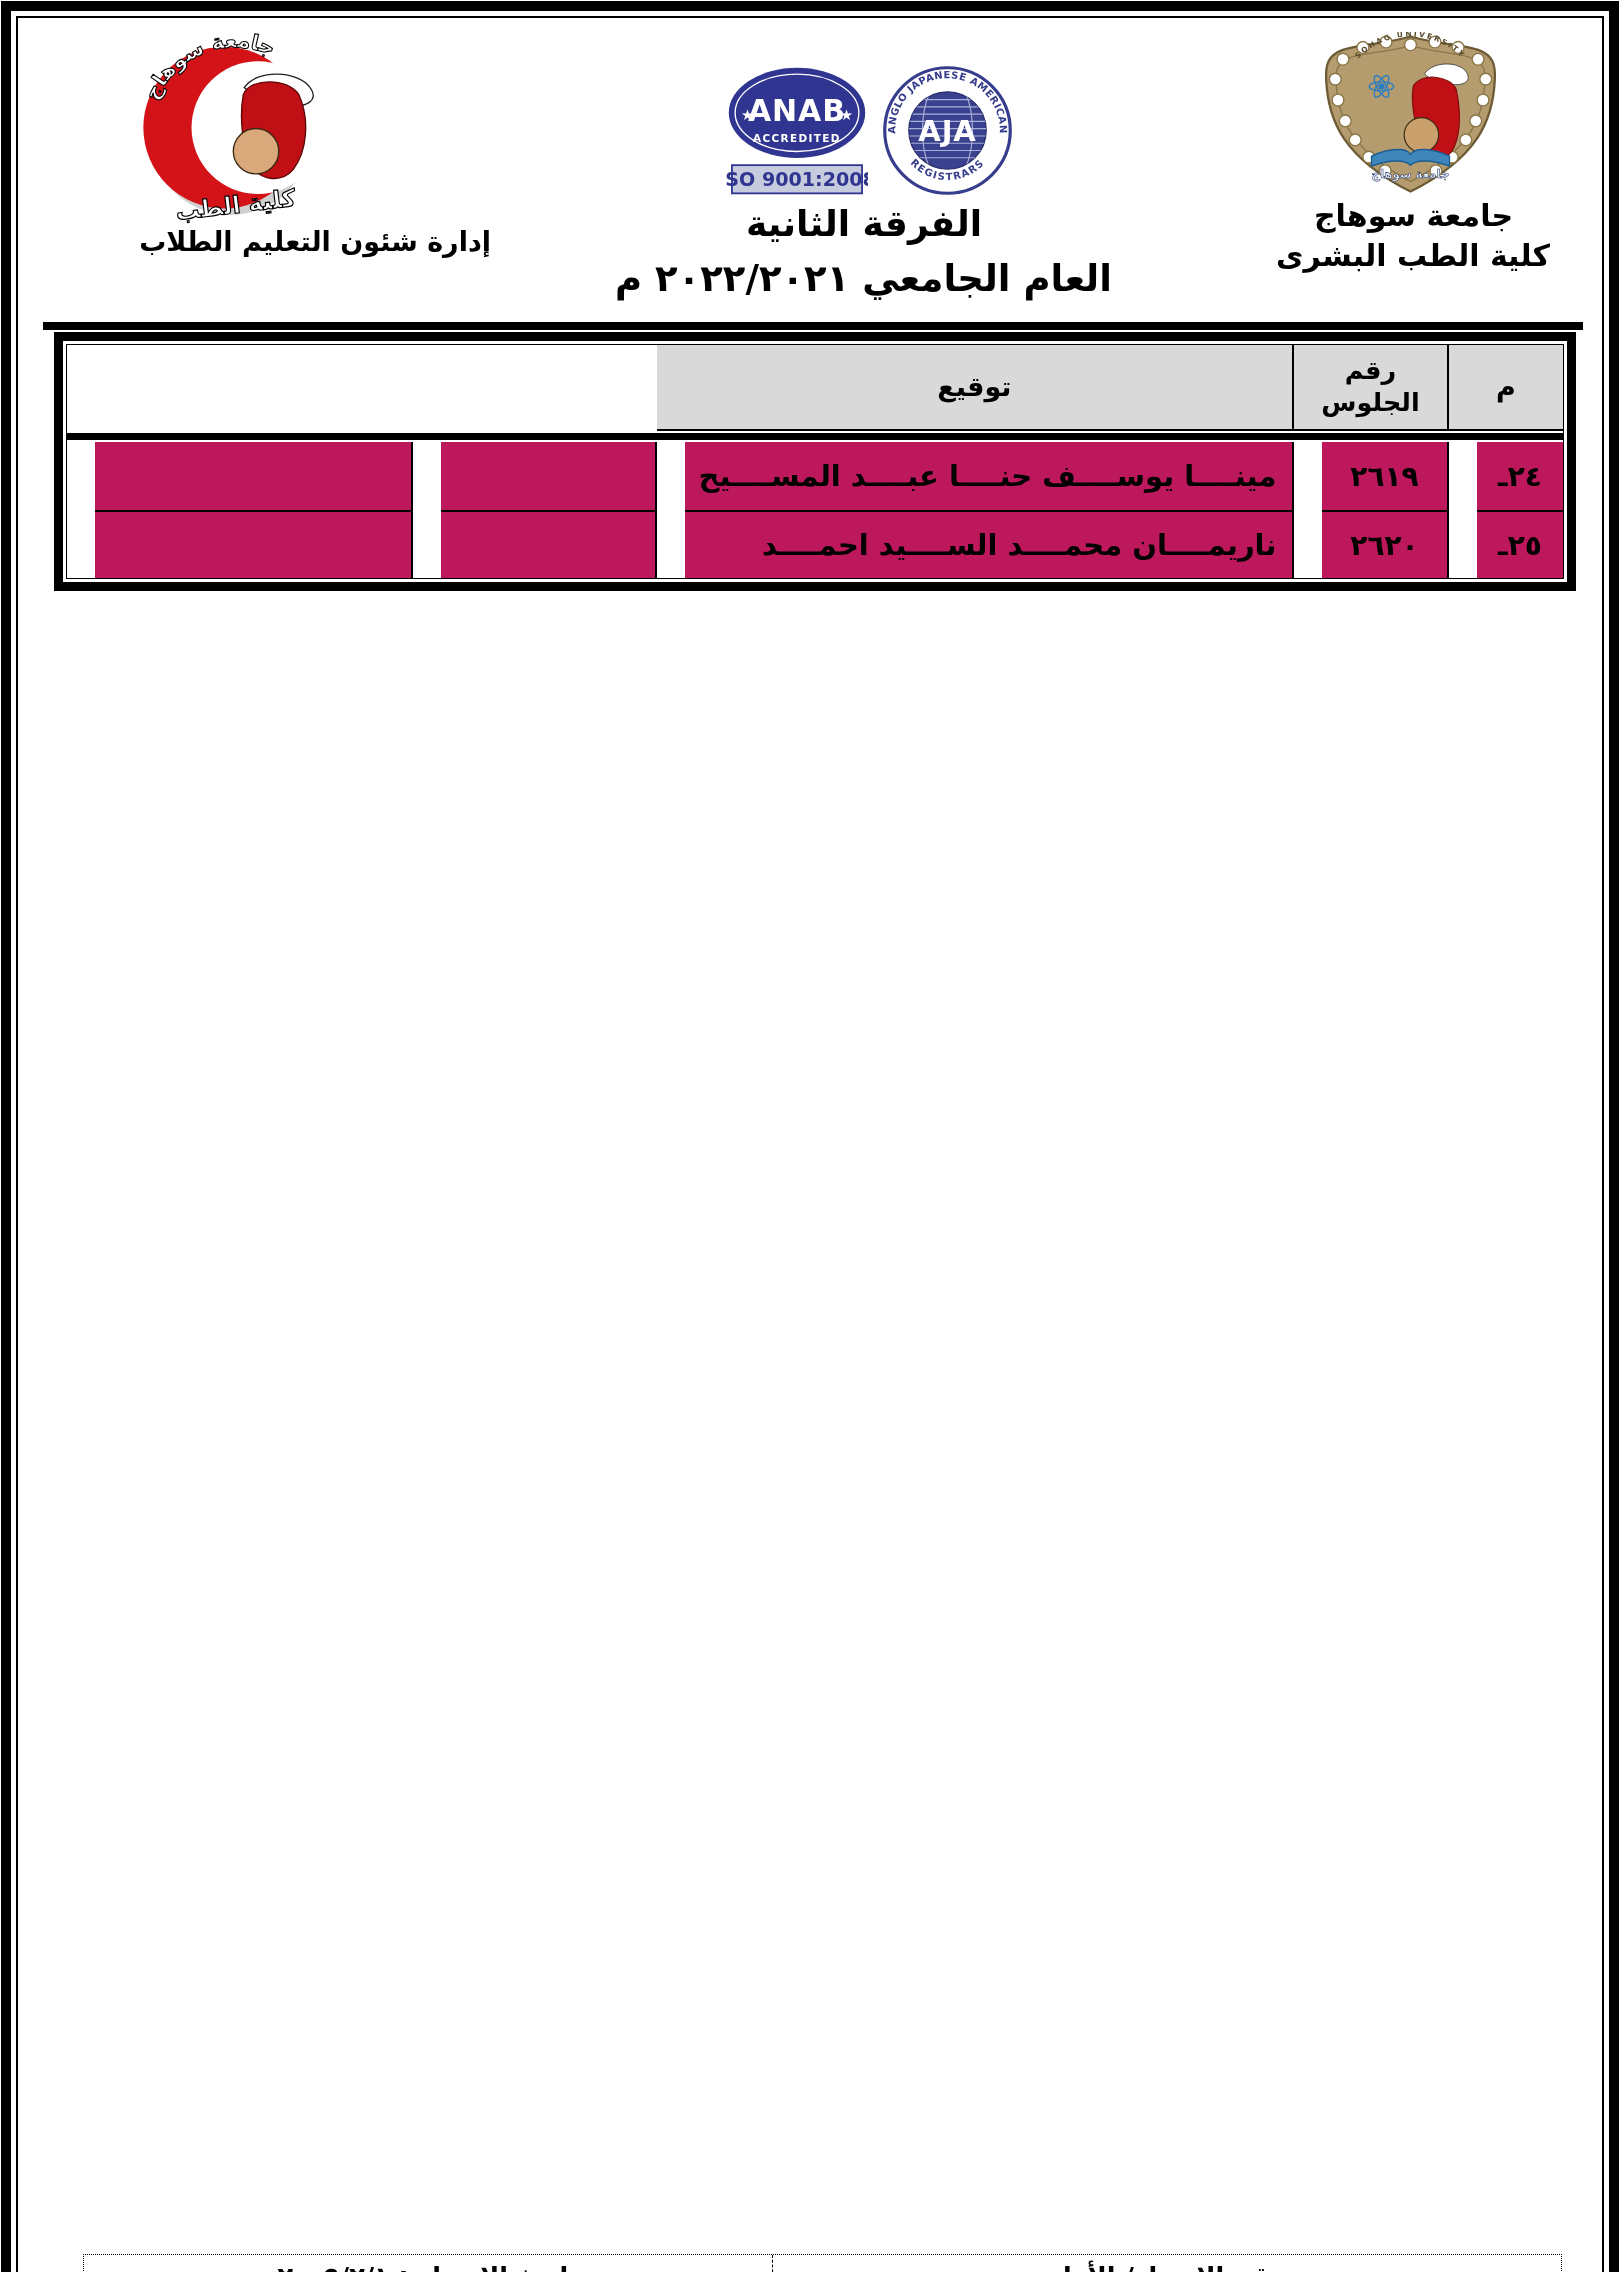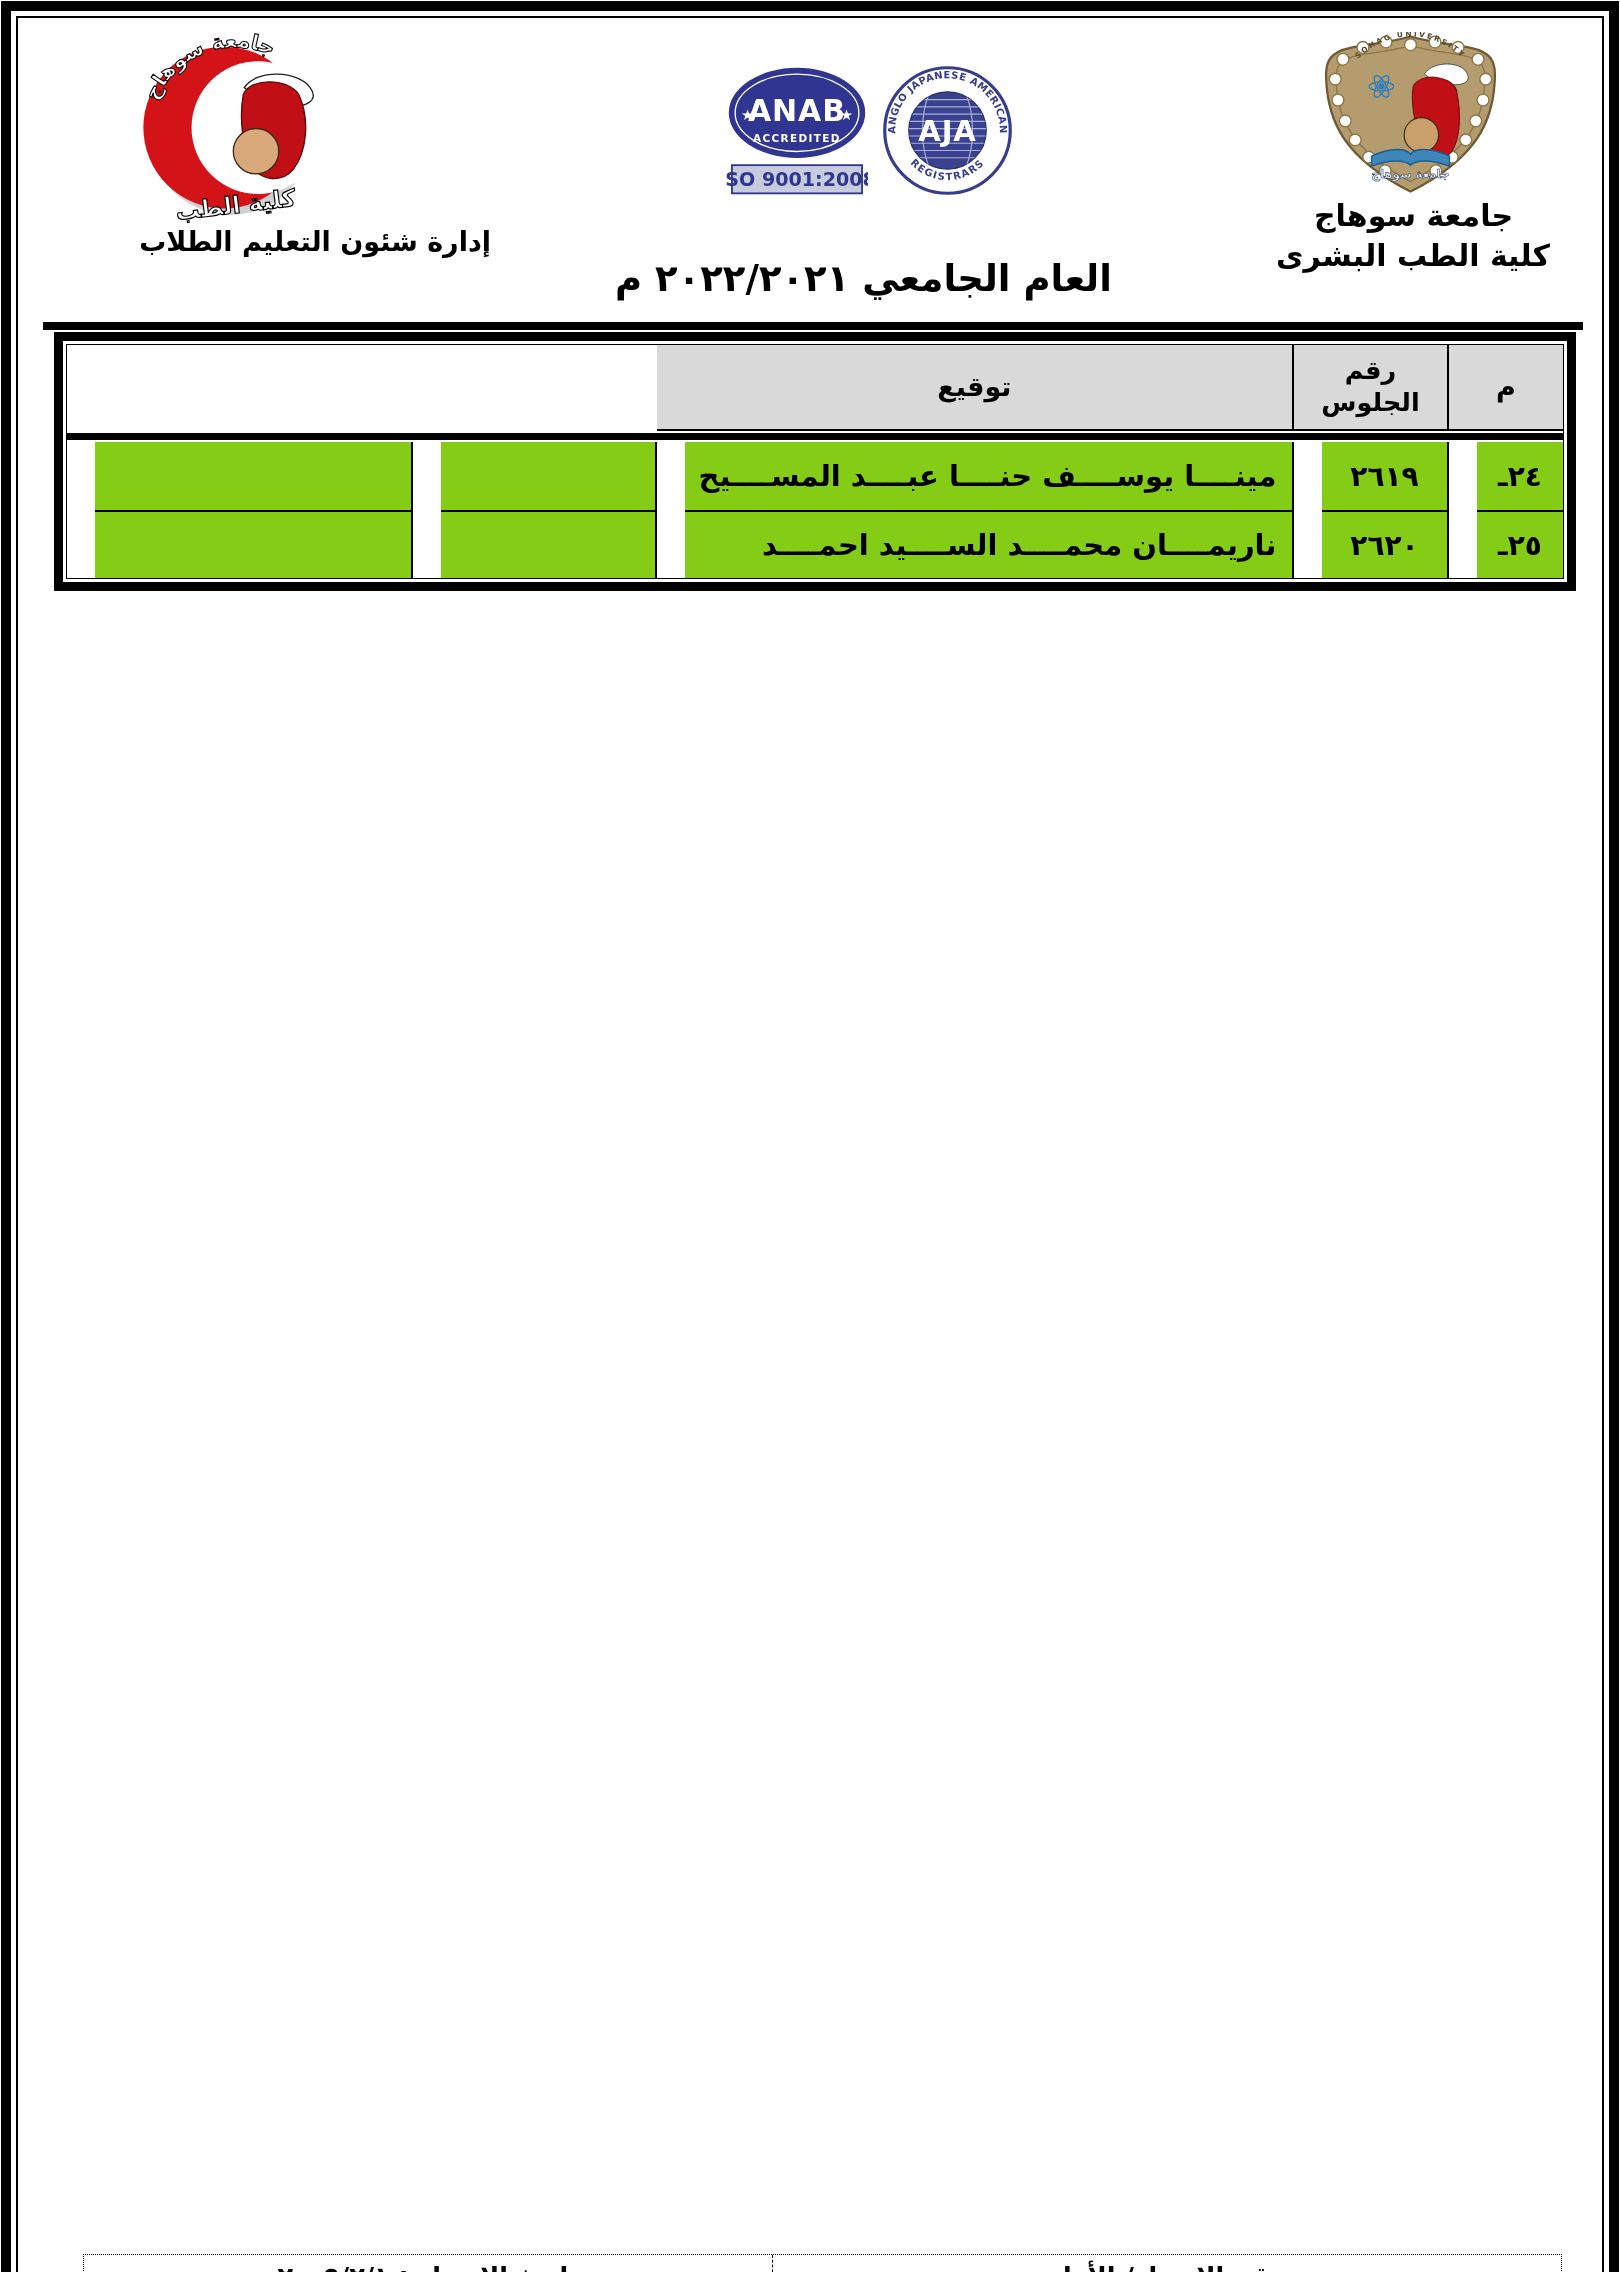--- a/index.html
+++ b/index.html
@@ -36,21 +36,21 @@
   
   .table-frame { position:absolute; left:54px; top:332px; width:1522px; border:9px solid #000; padding:3.2px; background:#fff; }
   .table-inner { border:1.8px solid #000; background:#fff; }
   .grid { display:grid; direction:rtl; grid-template-columns: 250fr 341fr 1400fr 537fr 759fr; }
   .cell { display:flex; align-items:center; justify-content:center; }
   .cell:not(.col-serial) { border-inline-start:2.3px solid #000; }
   .hcell { height:86px; background:#d9d9d9; border-bottom:2.3px solid #000;
            font-size:27px; font-weight:bold; text-align:center; line-height:1.25; }
   .hcell.col-seat { font-size:25.5px; padding:0 20px; }
   .band { grid-column:1 / -1; height:11px; background:#000; border-top:2.7px solid #fff; border-bottom:2.7px solid #fff; }
-  .dcell { height:68px; background:#84cc16; font-size:28px; font-weight:bold;margin-left:28px; }
+  .dcell { height:68px; background:#be185d; font-size:28px; font-weight:bold;margin-left:28px; }
   .row2 .dcell { border-top:2.7px solid #000; }
   .dcell.col-name { justify-content:flex-start; padding-inline-start:15.5px; font-size:29px; }
 
   
   .footer-box { position:absolute; left:83px; top:2254px; width:1479px; height:43px;
                 border:1.8px dotted #000; display:flex; direction:rtl; }
   .footer-cell { display:flex; align-items:center; justify-content:center;
                  font-size:25.5px; font-weight:bold; }
   .footer-cell.issue-no   { width:53.4%; border-inline-end:1.8px dashed #000; }
   .footer-cell.issue-date { width:46.6%; }
@@ -118,20 +118,21 @@
         <line x1="59" y1="156" x2="229" y2="156"></line>
       <line x1="59" y1="172" x2="229" y2="172"></line>
         <line x1="59" y1="188" x2="229" y2="188"></line>
       <line x1="59" y1="204" x2="229" y2="204"></line>
       <path d="M104,62 C84,110 84,178 104,226" fill="none"></path>
       <path d="M184,62 C204,110 204,178 184,226" fill="none"></path>
     </g>
     <text x="144" y="166" text-anchor="middle" font-size="64" font-weight="bold" letter-spacing="2" fill="#ffffff">AJA</text>
   </svg>
 
+  <div class="grade-title rtl">الفرقة الثانية</div>
   <div class="academic-year rtl">العام الجامعي ٢٠٢٢/٢٠٢١ م</div>
 
   <svg class="logo-right" viewBox="0 0 412 364">
     <path d="M206,10 C262,26 332,30 357,40 C387,52 394,70 392,105 C388,196 354,277 206,352 C58,277 24,196 20,105 C18,70 25,52 55,40 C80,30 150,26 206,10 Z" fill="#b49c6e" stroke="#6d5b35" stroke-width="5"></path>
     <path d="M206,30 C256,44 318,48 340,57 C366,67 372,82 370,112 C366,192 336,262 206,330 C76,262 46,192 42,112 C40,82 46,67 72,57 C94,48 156,44 206,30 Z" fill="none" stroke="#8a7648" stroke-width="3"></path>
     <g fill="#ffffff" stroke="#8a7648" stroke-width="3">
       <circle cx="206" cy="28" r="13"></circle>
         <circle cx="152" cy="22" r="13"></circle>
         <circle cx="260" cy="22" r="13"></circle>
       <circle cx="101" cy="34" r="13"></circle>

